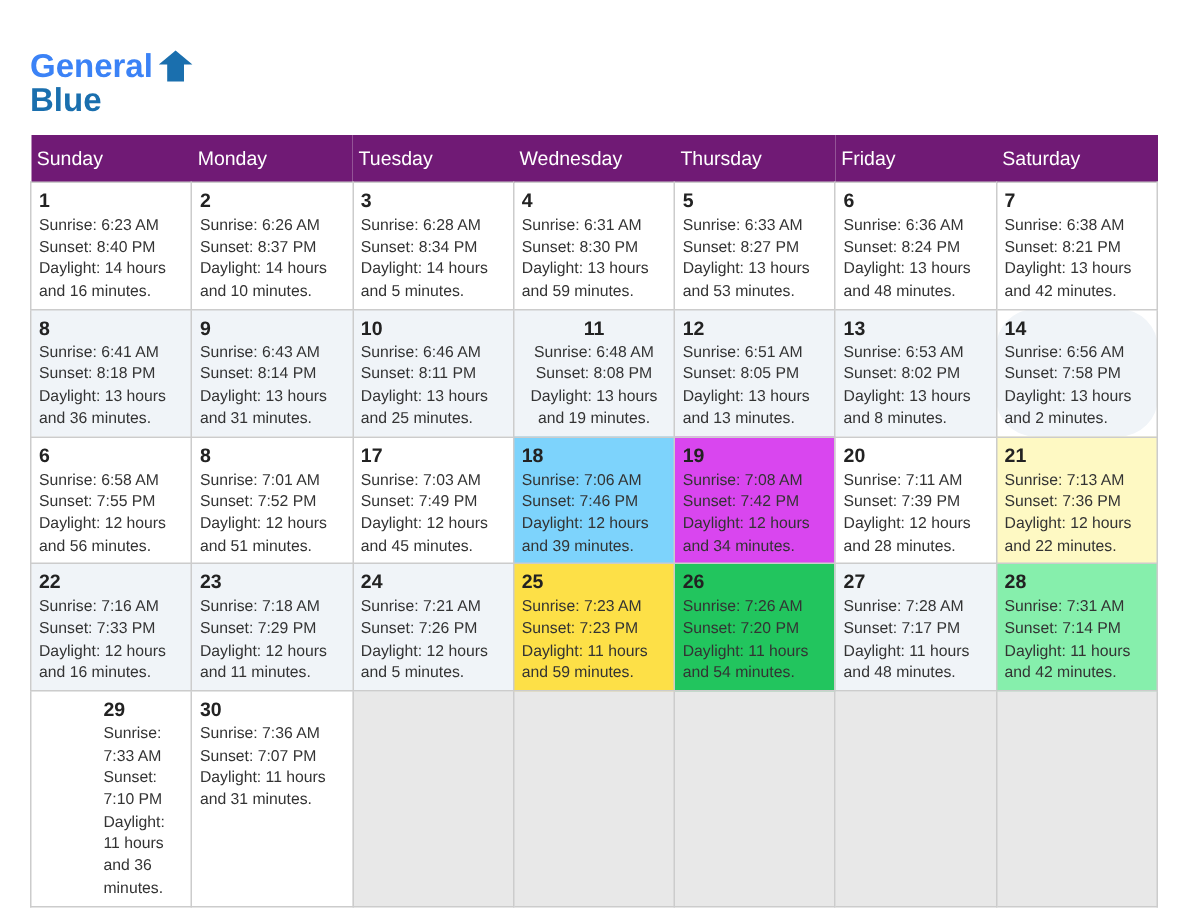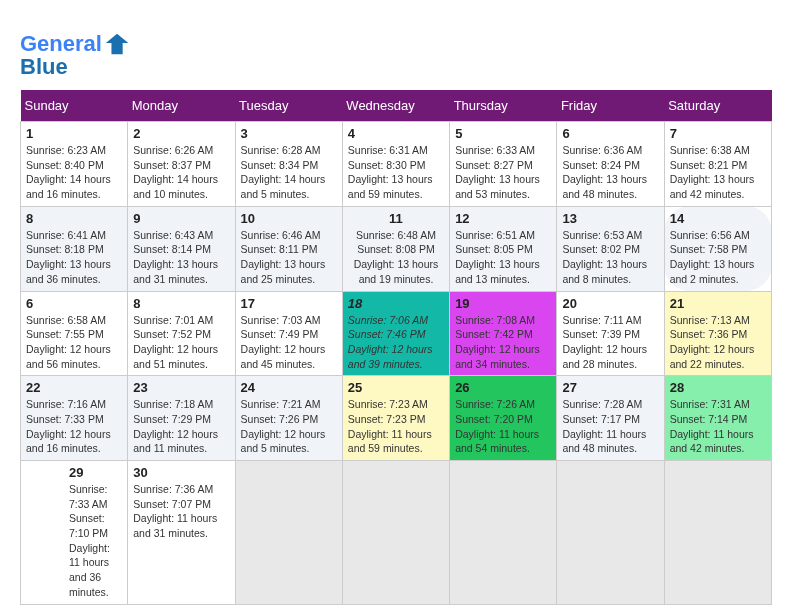--- a/index.html
+++ b/index.html
@@ -189,21 +189,21 @@
           <div class="cell-info">Sunrise: 6:58 AM<br>Sunset: 7:55 PM<br>Daylight: 12 hours<br>and 56 minutes.</div>
         </td>
         <td style="background: rgb(255, 255, 255);">
           <span class="day-num">8</span>
           <div class="cell-info">Sunrise: 7:01 AM<br>Sunset: 7:52 PM<br>Daylight: 12 hours<br>and 51 minutes.</div>
         </td>
         <td style="background: rgb(255, 255, 255);">
           <span class="day-num">17</span>
           <div class="cell-info">Sunrise: 7:03 AM<br>Sunset: 7:49 PM<br>Daylight: 12 hours<br>and 45 minutes.</div>
         </td>
-        <td style="background: #14b8a6; font-style: italic;">
+        <td style="background: #7dd3fc;">
           <span class="day-num">18</span>
           <div class="cell-info">Sunrise: 7:06 AM<br>Sunset: 7:46 PM<br>Daylight: 12 hours<br>and 39 minutes.</div>
         </td>
         <td style="background: #d946ef;">
           <span class="day-num">19</span>
           <div class="cell-info">Sunrise: 7:08 AM<br>Sunset: 7:42 PM<br>Daylight: 12 hours<br>and 34 minutes.</div>
         </td>
         <td style="background: rgb(255, 255, 255);">
           <span class="day-num">20</span>
           <div class="cell-info">Sunrise: 7:11 AM<br>Sunset: 7:39 PM<br>Daylight: 12 hours<br>and 28 minutes.</div>
@@ -219,21 +219,21 @@
           <div class="cell-info">Sunrise: 7:16 AM<br>Sunset: 7:33 PM<br>Daylight: 12 hours<br>and 16 minutes.</div>
         </td>
         <td style="background: rgb(240, 244, 248);">
           <span class="day-num">23</span>
           <div class="cell-info">Sunrise: 7:18 AM<br>Sunset: 7:29 PM<br>Daylight: 12 hours<br>and 11 minutes.</div>
         </td>
         <td style="background: rgb(240, 244, 248);">
           <span class="day-num">24</span>
           <div class="cell-info">Sunrise: 7:21 AM<br>Sunset: 7:26 PM<br>Daylight: 12 hours<br>and 5 minutes.</div>
         </td>
-        <td style="background: #fef9c3;">
+        <td style="background: #fde047;">
           <span class="day-num">25</span>
           <div class="cell-info">Sunrise: 7:23 AM<br>Sunset: 7:23 PM<br>Daylight: 11 hours<br>and 59 minutes.</div>
         </td>
         <td style="background: #22c55e;">
           <span class="day-num">26</span>
           <div class="cell-info">Sunrise: 7:26 AM<br>Sunset: 7:20 PM<br>Daylight: 11 hours<br>and 54 minutes.</div>
         </td>
         <td style="background: rgb(240, 244, 248);">
           <span class="day-num">27</span>
           <div class="cell-info">Sunrise: 7:28 AM<br>Sunset: 7:17 PM<br>Daylight: 11 hours<br>and 48 minutes.</div>

